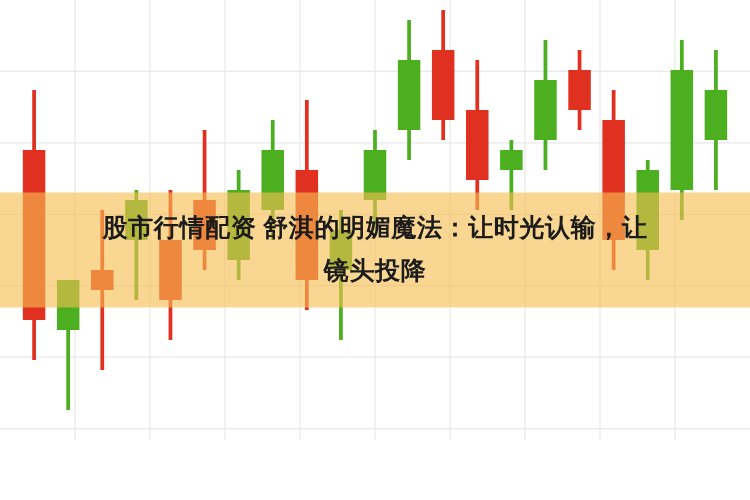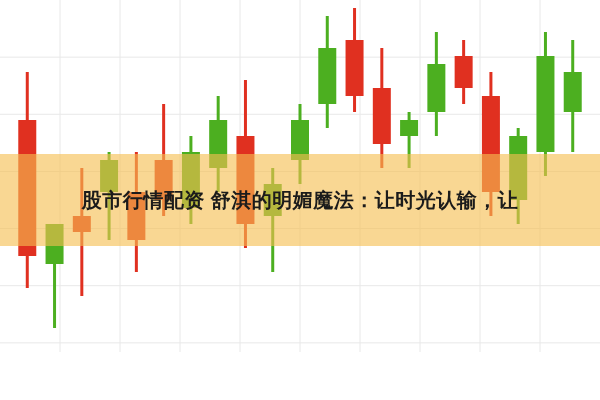--- a/index.html
+++ b/index.html
@@ -6,21 +6,21 @@
     margin: 0;
     padding: 0;
     background: #ffffff;
   }
   #stage {
     position: relative;
     width: 600px;
     height: 352px;
     overflow: hidden;
     background: #ffffff;
-    font-family: Liberation Sans, sans-serif;
+    font-family: Liberation Serif, serif;
   }
   #chart-svg {
     position: absolute;
     left: 0;
     top: 0;
     width: 600px;
     height: 400px;
     display: block;
   }
   #banner {
@@ -122,15 +122,16 @@
         <rect x="536.4545454545454" y="56" width="18" height="96" fill="#4caf20"></rect>
         <line x1="572.7272727272727" x2="572.7272727272727" y1="40" y2="152" stroke="#4caf20" stroke-width="3"></line>
         <rect x="563.7272727272727" y="72" width="18" height="40" fill="#4caf20"></rect>
       </g>
   </svg>
 
   <div id="banner"></div>
 
   <div id="overlay-text">
     <div class="line">股市行情配资 舒淇的明媚魔法：让时光认输，让</div>
+    <div class="line">镜头投降</div>
   </div>
 
 </div>
 
 </body></html>

